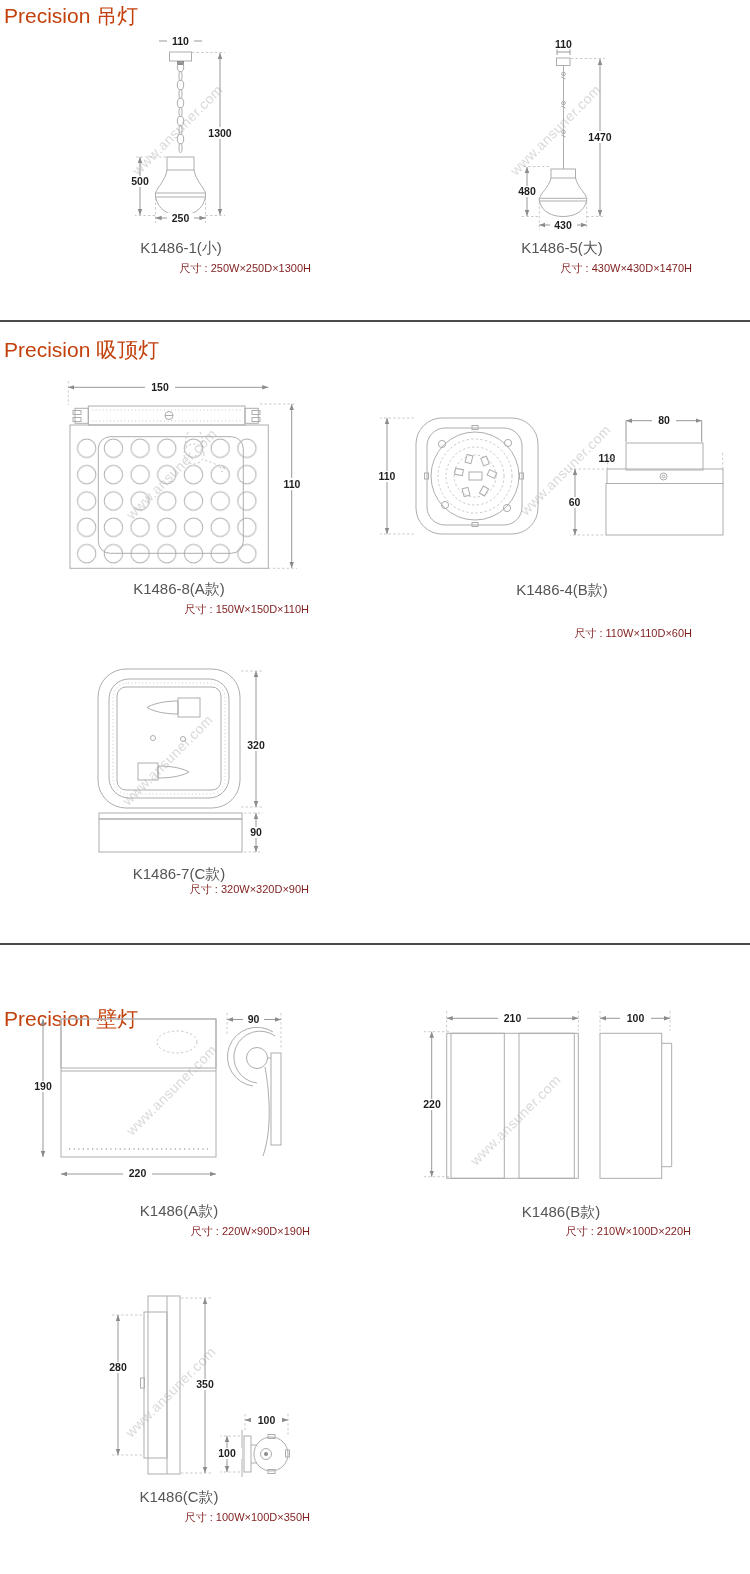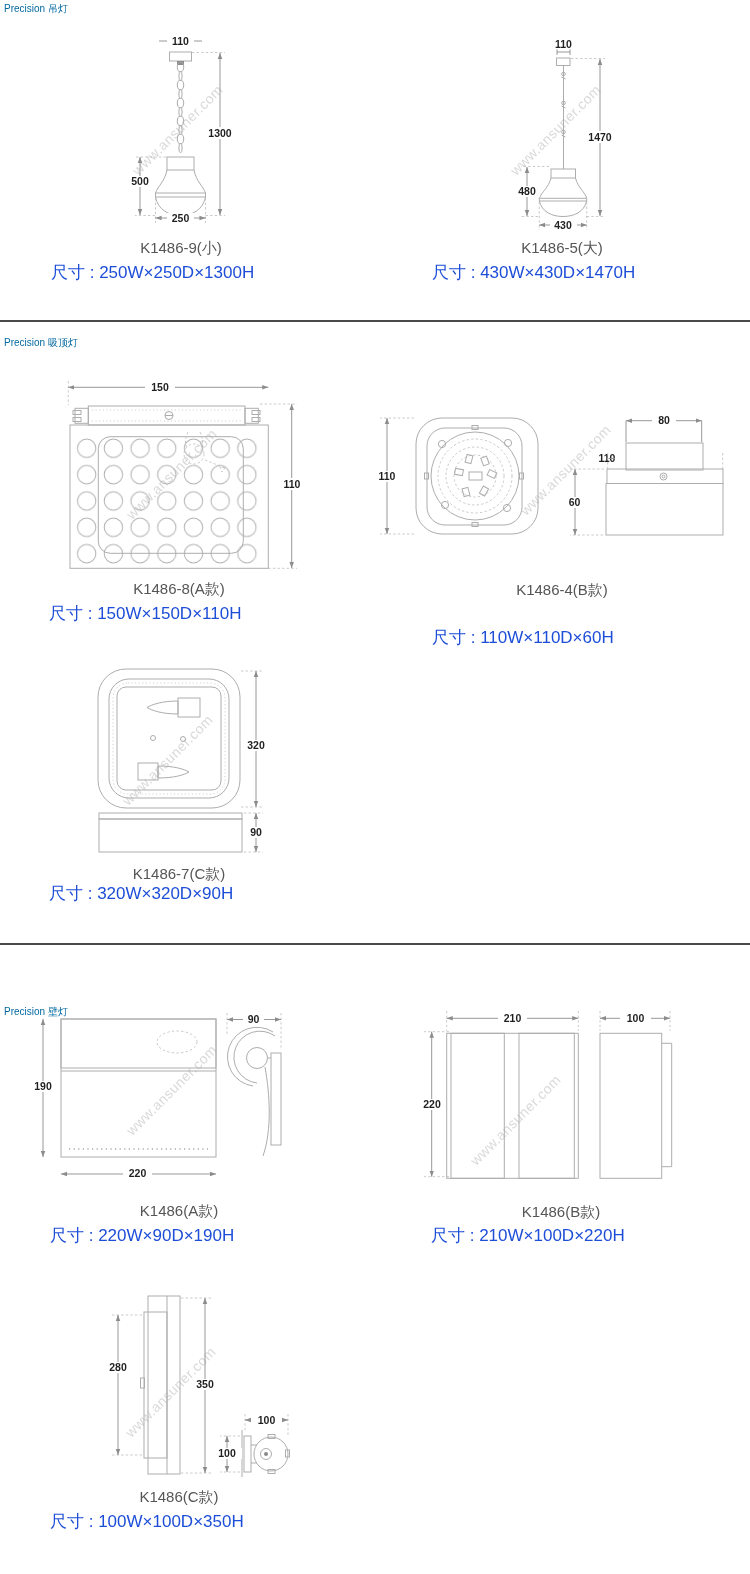--- a/index.html
+++ b/index.html
@@ -1,21 +1,21 @@
 <!DOCTYPE html>
 <html><head>
 <meta charset="utf-8">
 <style>
   html,body{margin:0;padding:0;background:#fff}
   #page{position:relative;width:750px;height:1574px;background:#fff;overflow:hidden;
         font-family:"Liberation Sans","DejaVu Sans",sans-serif}
-  .sect{position:absolute;font-size:10px;color:#0369a1}
+  .sect{position:absolute;font-size:21px;color:#c2410c}
   .hr{position:absolute;left:0;width:750px;height:2px;background:#4a4a4a}
   .pname{position:absolute;width:200px;text-align:center;font-size:15px;color:#565656}
-  .psize{position:absolute;width:260px;text-align:left;font-size:17px;color:#1d4ed8}
+  .psize{position:absolute;width:260px;text-align:right;font-size:11px;color:#7f1d1d}
   .wm{position:absolute;color:#d9d9d9;font-size:14px;letter-spacing:.5px;white-space:nowrap;
       transform:rotate(-45deg);transform-origin:center}
   .drawing{position:absolute}
   svg .ln{stroke:#adadad;fill:none;stroke-width:1}
   svg .fl{stroke:none;fill:#8a8a8a}
   svg .dim{stroke:#8c8c8c;fill:none;stroke-width:.9}
   svg .ext{stroke:#bdbdbd;fill:none;stroke-width:.8;stroke-dasharray:2.4 2.2}
   svg .dotline{stroke:#a9a9a9;fill:none;stroke-width:1.6;stroke-dasharray:1.2 3.4}
   svg .sp{stroke:#c9c9c9;fill:none;stroke-width:1;stroke-dasharray:1 2.6}
   svg .wbg{fill:#fff}
@@ -165,21 +165,21 @@
       <g>
         <line class="ext" x1="49.3" y1="172" x2="49.3" y2="200"></line>
         <line class="ext" x1="96.7" y1="172" x2="96.7" y2="200"></line>
         <line class="dim" x1="49.3" y1="195" x2="96.7" y2="195" marker-start="url(#ar)" marker-end="url(#ar)"></line>
         <rect class="wbg" x="60" y="189.5" width="27" height="11"></rect>
         <text x="73" y="198.5">430</text>
       </g>
     </svg>
   </div>
 
-  <div class="pname" style="left:81px;top:239px">K1486-9(小)</div>
+  <div class="pname" style="left:81px;top:239px">K1486-1(小)</div>
   <div class="psize" style="left:51px;top:261px">尺寸 : 250W×250D×1300H</div>
   <div class="pname" style="left:462px;top:239px">K1486-5(大)</div>
   <div class="psize" style="left:432px;top:261px">尺寸 : 430W×430D×1470H</div>
 
   <div class="drawing" style="left:55px;top:375px;width:260px;height:200px">
     <svg width="260" height="200" viewBox="0 0 260 200">
       <g>
         <line class="ext" x1="13.3" y1="6" x2="13.3" y2="30"></line>
         <line class="dim" x1="13.3" y1="12.3" x2="213.3" y2="12.3" marker-start="url(#ar)" marker-end="url(#ar)"></line>
         <rect class="wbg" x="90" y="6" width="30" height="12"></rect>

